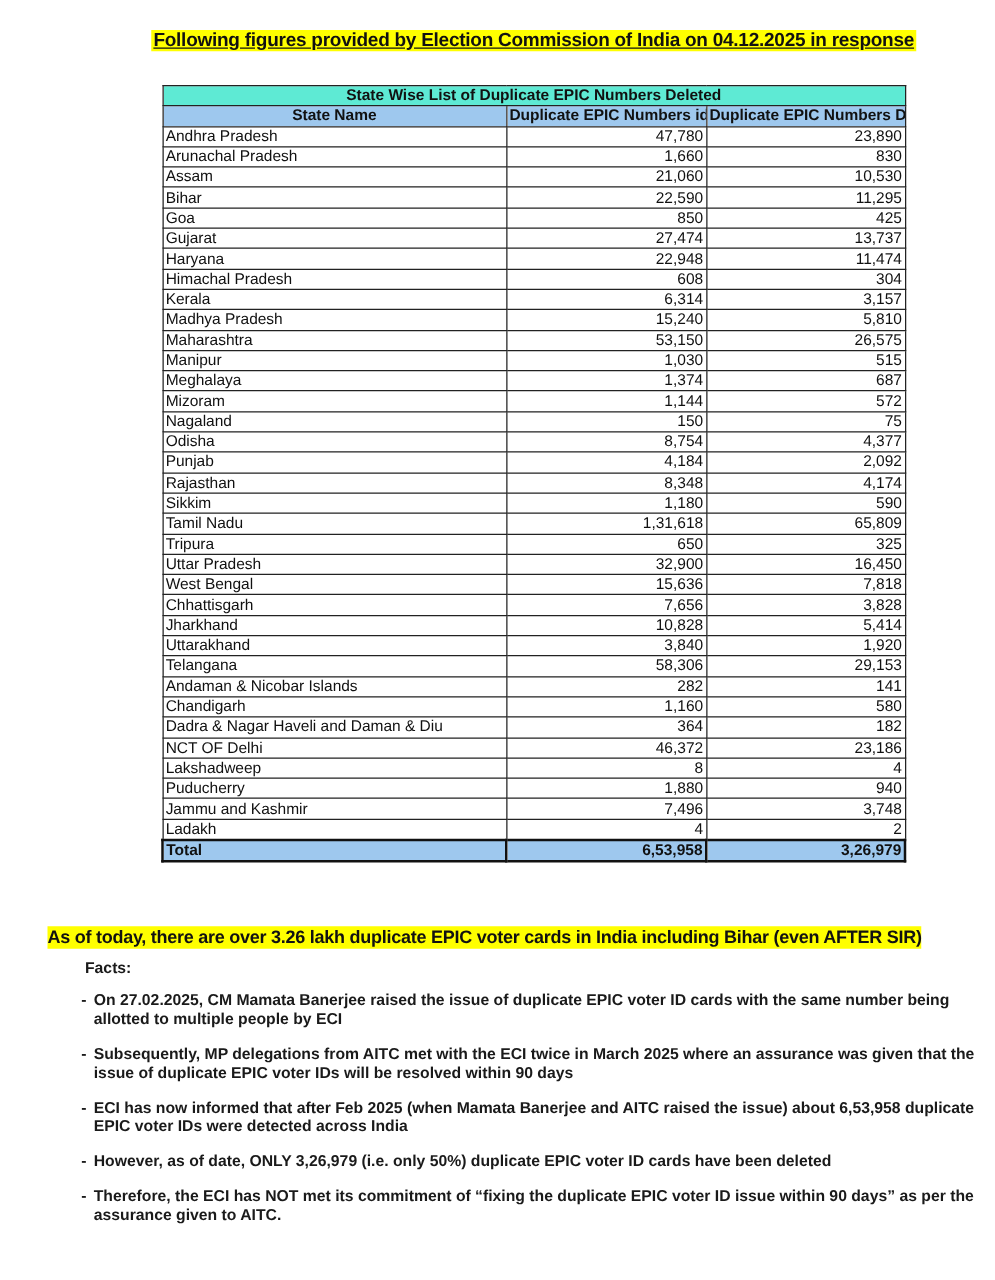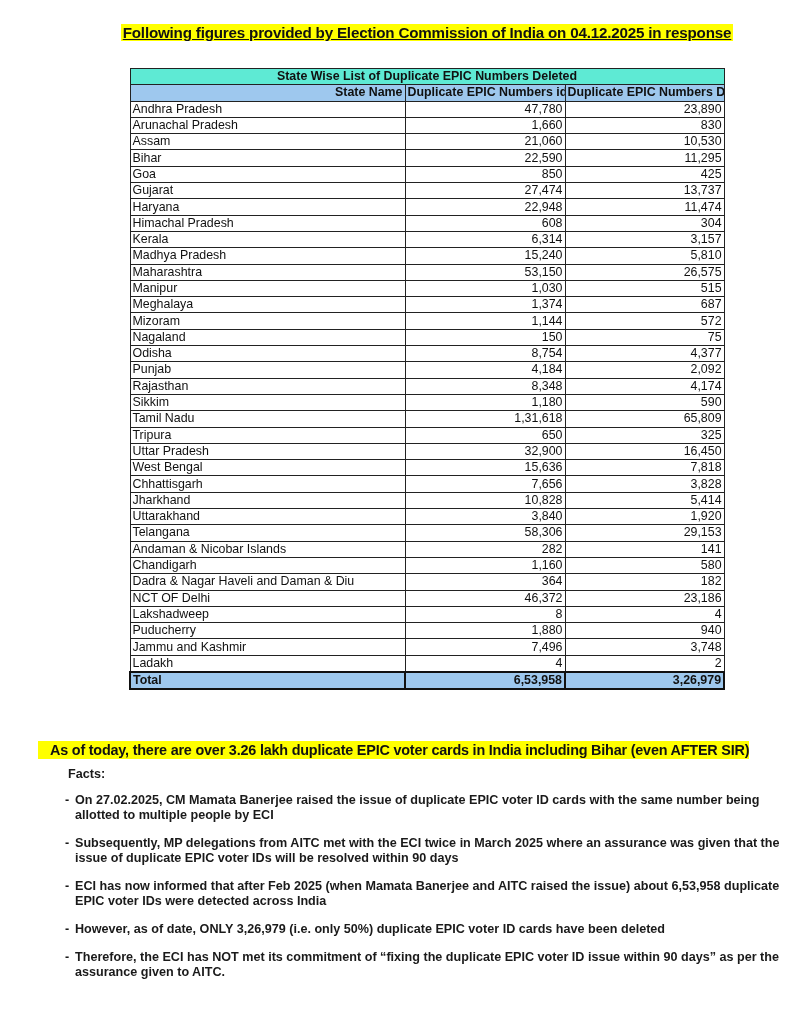--- a/index.html
+++ b/index.html
@@ -8,26 +8,26 @@
   .hl { background: #ffff00; }
   #header { position: absolute; left: 120px; top: 24px; width: 614px; text-align: center;
             font-weight: bold; font-size: 15.2px; line-height: 18px; letter-spacing: -0.2px; text-decoration: underline; }
   #header span { padding: 0 2px; }
   #tbl { position: absolute; left: 129px; top: 68px; width: 594px; border-collapse: collapse;
          font-size: 12.4px; table-layout: fixed; }
   #tbl td, #tbl th { border: 1px solid #222; padding: 0 2px; height: 15.3px; line-height: 15px;
          white-space: nowrap; overflow: hidden; }
   #tbl col.c1 { width: 275px; } #tbl col.c2 { width: 160px; } #tbl col.c3 { width: 159px; }
   .title-row th { background: #5eead4; text-align: center; font-weight: bold; border: 1.5px solid #111; margin-left: 44px; }
-  .head-row th { background: #9ec8ee; font-weight: bold; text-align: right; line-height: 15px; vertical-align: middle; border-bottom: 2px solid #111; }
+  .head-row th { background: #9ec8ee; font-weight: bold; text-align: center; line-height: 15px; vertical-align: middle; border-bottom: 2px solid #111; }
   .head-row th.w { white-space: normal; padding-top:1px; }
   #tbl td.num { text-align: right; }
   .total-row td { background: #9ec8ee; font-weight: bold; border: 2px solid #111 !important; height: 16px; }
   #summary { position: absolute; left: 38px; top: 741px; font-weight: bold; font-size: 14.4px;
-             line-height: 18px; letter-spacing: -0.2px; white-space: nowrap; padding-left: 12px; }
+             line-height: 18px; letter-spacing: -0.2px; white-space: nowrap; }
   #facts { position: absolute; left: 65px; top: 767px; width: 720px; font-size: 12.6px; font-weight: bold; color: #1a1a1a; }
   #facts .ft { margin: 0 0 12px 3px; }
   #facts .item { display: flex; margin-bottom: 13px; line-height: 15px; }
   #facts .dash { width: 10px; flex: none; }
   #facts .txt { flex: 1; }
 </style>
 </head>
 <body>
 
 <div id="header">

